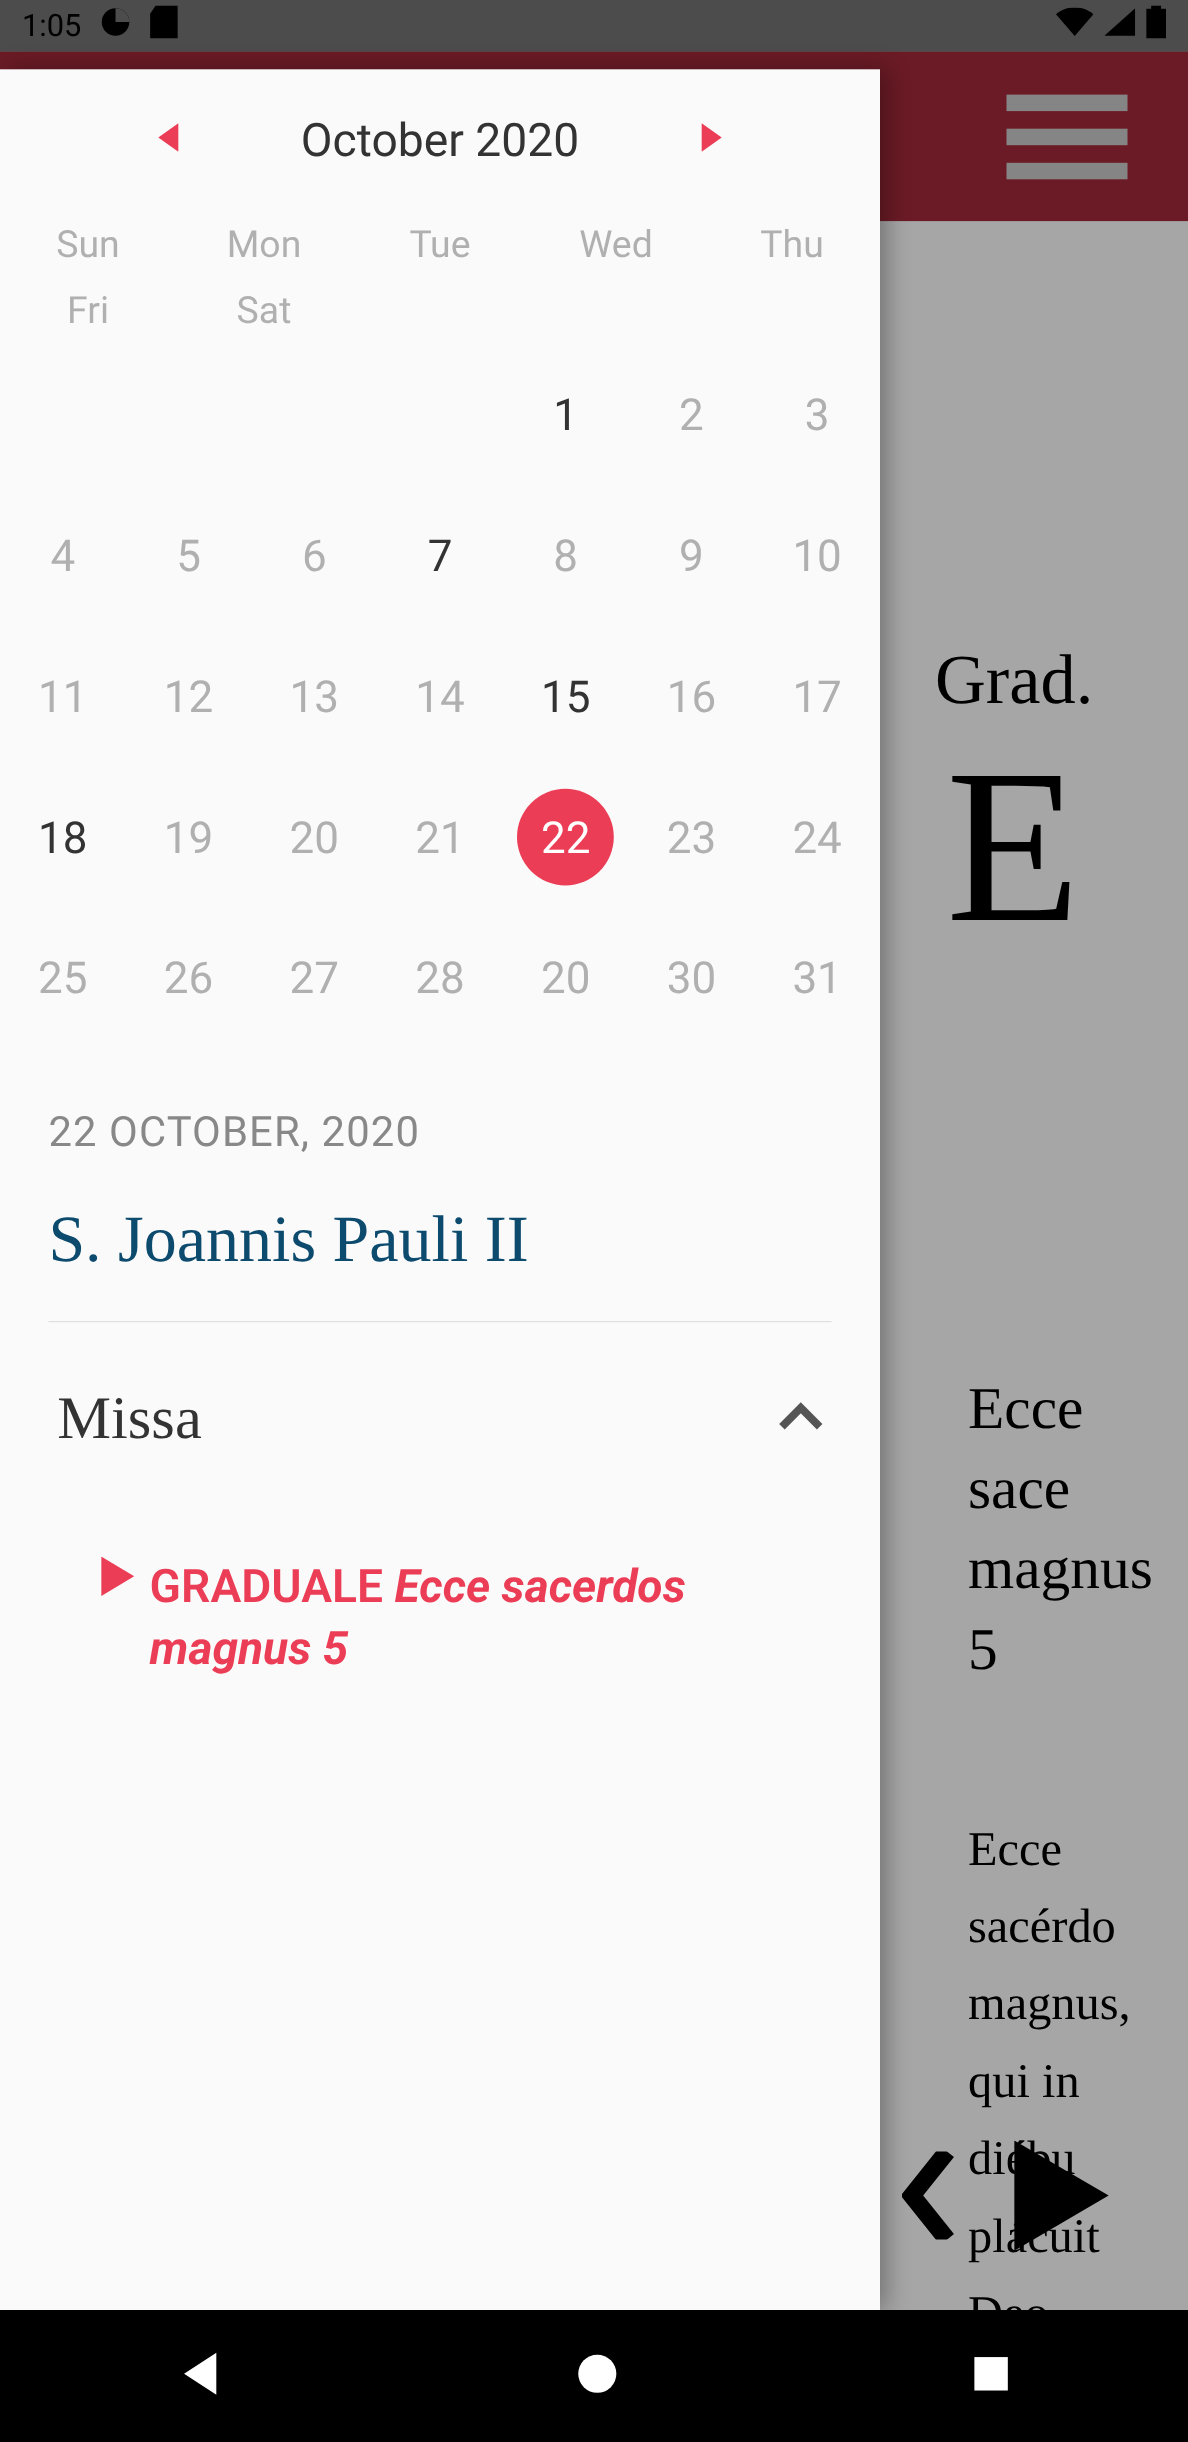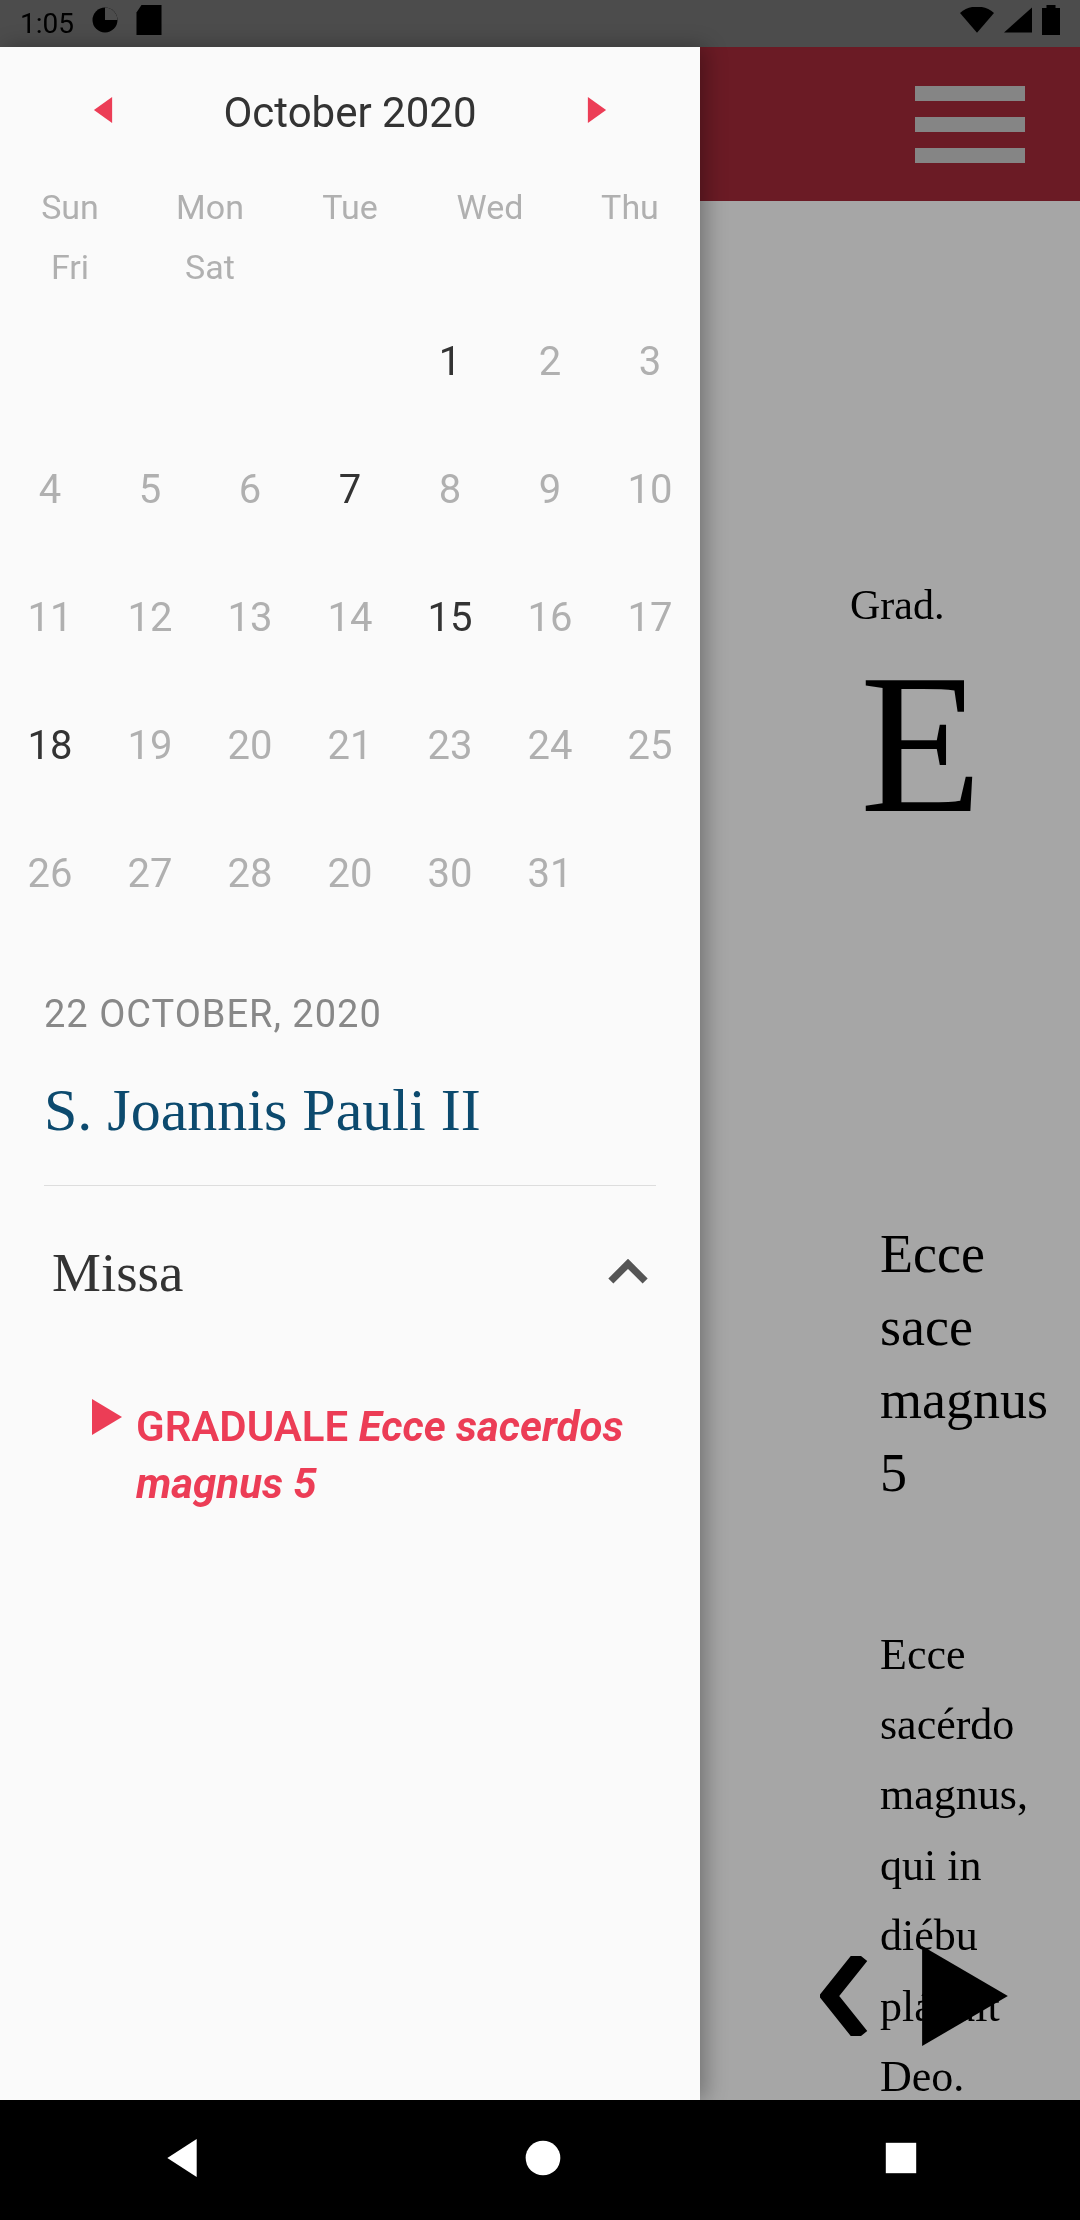--- a/index.html
+++ b/index.html
@@ -19,31 +19,31 @@
       position: absolute; top: 47px; left: 0; right: 0; bottom: 120px;
       background: #fff;
     }
     .bg-header {
       height: 154px; background: #a52a3a;
       display: flex; justify-content: flex-end; padding-right: 55px;
     }
     .hamburger { display: flex; flex-direction: column; gap: 16px; justify-content: center; }
     .hamburger span { width: 110px; height: 15px; background: #ccc; }
     .bg-body { padding: 0 0 0 850px; color: #000; }
-    .bg-grad-label { font-size: 42px; font-family: Georgia, serif; margin-top: 380px; }
+    .bg-grad-label { font-size: 64px; font-family: Georgia, serif; margin-top: 380px; }
     .bg-grad-e { font-size: 200px; font-family: Georgia, serif; margin-left: 10px; }
     .bg-title { font-family: Georgia, serif; font-size: 54px; margin-top: 360px; margin-left: 30px; line-height: 1.35; }
     .bg-text { font-family: Georgia, serif; font-size: 44px; margin-top: 110px; margin-left: 30px; line-height: 1.6; }
     .bg-controls { position: absolute; bottom: 50px; left: 820px; display: flex; align-items: center; gap: 50px; }
     .overlay {
       position: absolute; top: 0; left: 0; right: 0; bottom: 0;
       background: rgba(0,0,0,0.35); pointer-events: none;
     }
     .panel {
-      position: absolute; top: 47px; left: 0; width: 700px; bottom: 120px;
+      position: absolute; top: 63px; left: 0; width: 800px; bottom: 120px;
       background: #fafafa; z-index: 10;
       box-shadow: 6px 0 20px rgba(0,0,0,0.3);
     }
     .cal-header {
       display: flex; align-items: center; justify-content: center;
       gap: 110px; height: 130px; font-size: 42px; color: #333;
     }
     .cal-arrow { color: #ec3d56; font-size: 30px; cursor: pointer; }
     .weekdays { display: grid; grid-template-columns: repeat(5,1fr); text-align: center; }
     .weekdays span { font-size: 34px; color: #b0b0b0; padding: 10px 0; }
@@ -187,20 +187,21 @@
       <div class="day">12</div>
       <div class="day">13</div>
       <div class="day">14</div>
       <div class="day dark">15</div>
       <div class="day">16</div>
       <div class="day">17</div>
       <div class="day dark">18</div>
       <div class="day">19</div>
       <div class="day">20</div>
       <div class="day">21</div>
+      <div class="day selected">22</div>
       <div class="day">23</div>
       <div class="day">24</div>
       <div class="day">25</div>
       <div class="day">26</div>
       <div class="day">27</div>
       <div class="day">28</div>
       <div class="day">20</div>
       <div class="day">30</div>
       <div class="day">31</div>
     </div>

